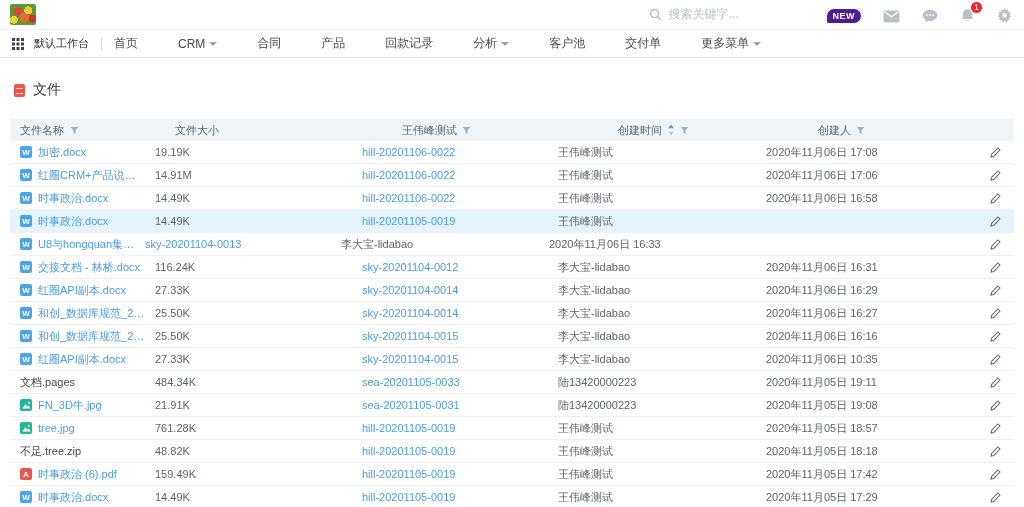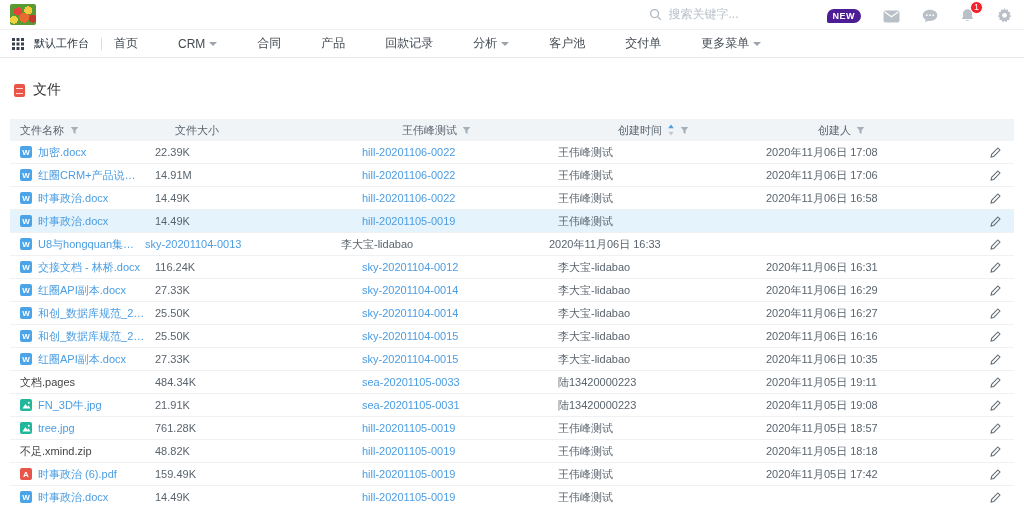--- a/index.html
+++ b/index.html
@@ -219,21 +219,21 @@
         <div class="th td c-action">
           <span>操作</span>
         </div>
       </div>
     <div class="tbody" id="tbody">
         <div class="tr">
           <div class="td c-name">
             <span class="file-icon fi-word">W</span>
             <span class="link">加密.docx</span>
           </div>
-          <div class="td c-size">22.39K</div>
+          <div class="td c-size">19.19K</div>
           <div class="td c-biz">
             <span class="link">hill-20201106-0022</span>
           </div>
           <div class="td c-creator">王伟峰测试</div>
           <div class="td c-time">2020年11月06日 17:08</div>
           <div class="td c-action">
             <button class="pencil-btn">
               <svg width="11" height="11" viewBox="0 0 12 12">
                 <path d="M8.6 1.1l2.3 2.3L4.1 10.3l-3 .7.7-3z" fill="none" stroke="#5f6a74" stroke-width="1.1"></path>
               </svg>
@@ -470,21 +470,21 @@
           <div class="td c-action">
             <button class="pencil-btn">
               <svg width="11" height="11" viewBox="0 0 12 12">
                 <path d="M8.6 1.1l2.3 2.3L4.1 10.3l-3 .7.7-3z" fill="none" stroke="#5f6a74" stroke-width="1.1"></path>
               </svg>
             </button>
           </div>
         </div>
         <div class="tr">
           <div class="td c-name">
-            <span class="plain">不足.xmind.zip</span>
+            <span class="plain">不足.tree.zip</span>
           </div>
           <div class="td c-size">48.82K</div>
           <div class="td c-biz">
             <span class="link">hill-20201105-0019</span>
           </div>
           <div class="td c-creator">王伟峰测试</div>
           <div class="td c-time">2020年11月05日 18:18</div>
           <div class="td c-action">
             <button class="pencil-btn">
               <svg width="11" height="11" viewBox="0 0 12 12">
@@ -515,20 +515,21 @@
         <div class="tr">
           <div class="td c-name">
             <span class="file-icon fi-word">W</span>
             <span class="link">时事政治.docx</span>
           </div>
           <div class="td c-size">14.49K</div>
           <div class="td c-biz">
             <span class="link">hill-20201105-0019</span>
           </div>
           <div class="td c-creator">王伟峰测试</div>
+          <div class="td c-time">2020年11月05日 17:29</div>
           <div class="td c-action">
             <button class="pencil-btn">
               <svg width="11" height="11" viewBox="0 0 12 12">
                 <path d="M8.6 1.1l2.3 2.3L4.1 10.3l-3 .7.7-3z" fill="none" stroke="#5f6a74" stroke-width="1.1"></path>
               </svg>
             </button>
           </div>
         </div>
       </div>
   </div>

